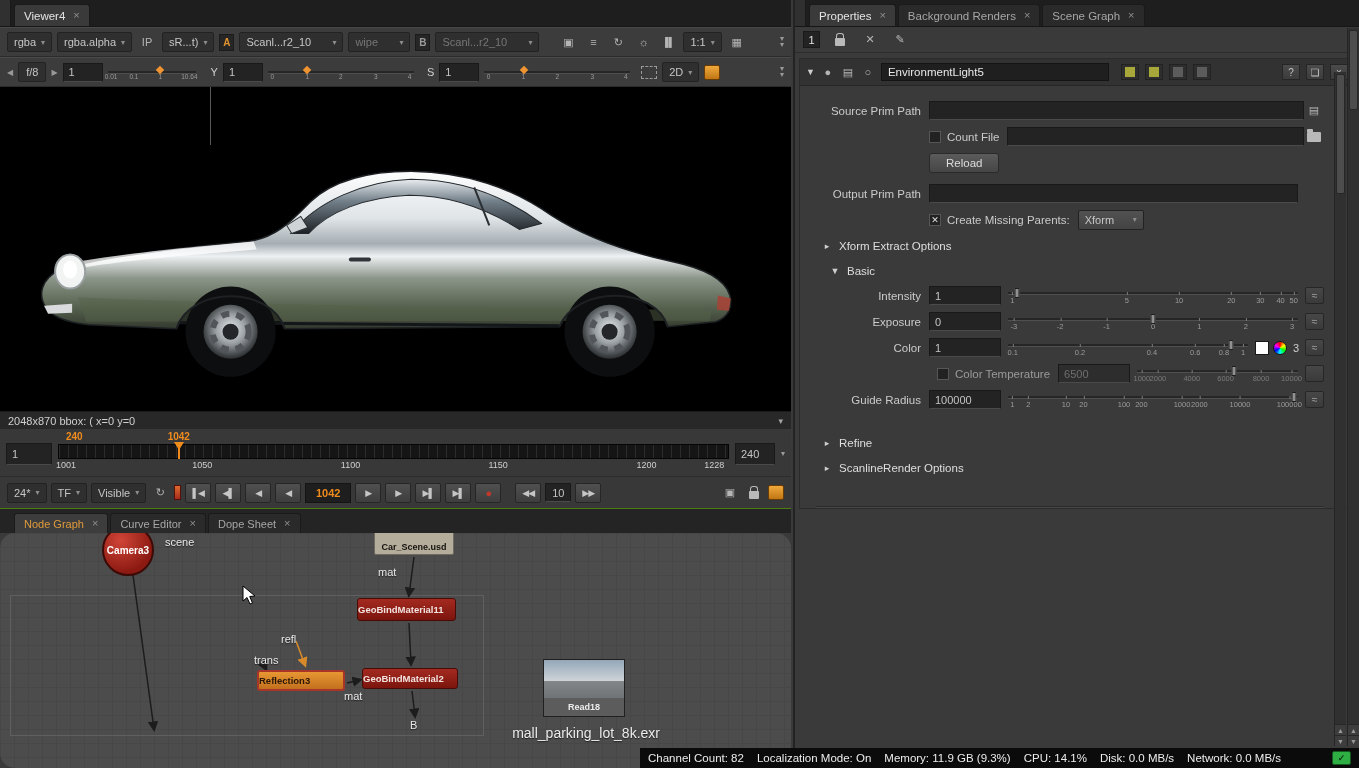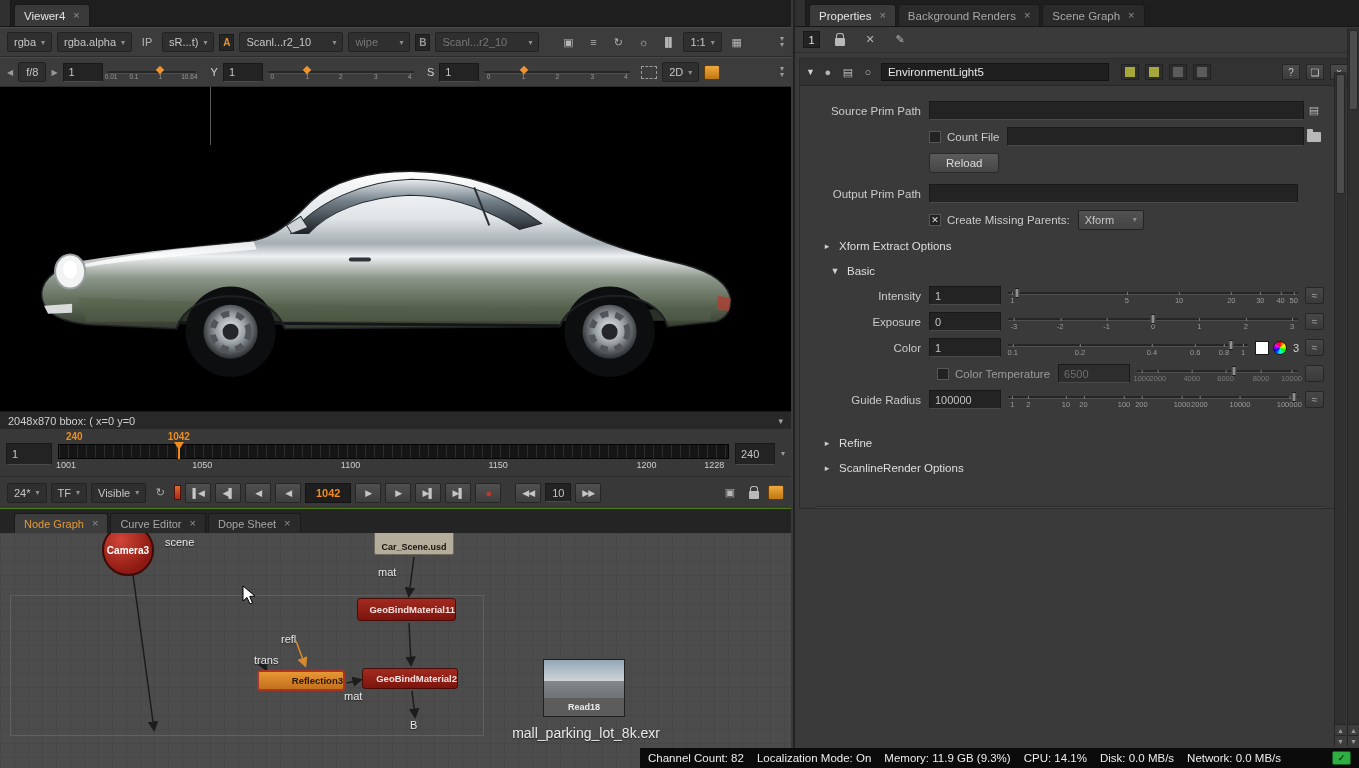--- a/index.html
+++ b/index.html
@@ -58,25 +58,25 @@
 .transport{height:33px;background:#383838;border-top:1px solid #2c2c2c;border-bottom:1px solid #4d7c0f;display:flex;align-items:center;gap:4px;padding:0 7px;}
 .tb{min-width:26px;height:20px;background:linear-gradient(#505050,#3e3e3e);border:1px solid #262626;border-radius:2px;color:#c6c6c6;display:flex;align-items:center;justify-content:center;font-size:9px;letter-spacing:-1px;padding:0 3px;}
 .fr{width:46px;height:20px;background:#1e1e1e;border:1px solid #141414;color:#f08c1e;display:flex;align-items:center;justify-content:center;font-size:11px;font-weight:bold;}
 .redbar{width:7px;height:15px;background:linear-gradient(#e06a2c,#a62b1d);border:1px solid #531008;}
 .orangeic{width:16px;height:15px;background:linear-gradient(#f0a93c,#c07714);border:1px solid #6b3c05;border-radius:2px;}
 
 
 .ngtabs{height:24px;background:#242424;display:flex;align-items:flex-end;gap:2px;padding-left:14px;}
 .ngtabs .tab{height:20px;font-size:11px;}
 .ngtabs .tab.on{background:#3d3d3d;color:#e09a3c;}
-.ngcanvas{position:relative;flex:1;background:#4c4c4c;background-image:linear-gradient(#474747 1px,transparent 1px),linear-gradient(90deg,#474747 1px,transparent 1px);background-size:14px 14px;overflow:hidden;}
+.ngcanvas{position:relative;flex:1;background:#4c4c4c;background-image:linear-gradient(#474747 1px,transparent 1px),linear-gradient(90deg,#474747 1px,transparent 1px);background-size:14px 14px;overflow:hidden;border-radius:15px;}
 .backdrop{position:absolute;left:10px;top:62px;width:474px;height:141px;border:1px solid #5f5f5f;}
 .wires{position:absolute;left:0;top:0;}
 .nglab{position:absolute;color:#e9e9e9;font-size:11px;text-shadow:0 1px 1px #222;}
-.node{position:absolute;display:flex;align-items:center;justify-content:flex-end;font-weight:bold;border-radius:3px;}
+.node{position:absolute;display:flex;align-items:center;justify-content:flex-start;font-weight:bold;border-radius:3px;}
 .node.red{background:linear-gradient(#a32a20,#7c150d);border:1px solid #470c07;color:#f3e3e0;font-size:9.5px;}
 .node.orange{background:linear-gradient(#e89733,#c2701e);border:2px solid #a83527;color:#2a1606;font-size:9.5px;}
 .camnode{position:absolute;left:102px;top:-9px;width:52px;height:52px;border-radius:50%;background:radial-gradient(circle at 35% 30%,#d04537,#8c1a12 70%);border:2px solid #3c0b07;display:flex;align-items:center;justify-content:center;color:#fff;font-size:10px;font-weight:bold;}
 .usdnode{position:absolute;left:374px;top:-9px;width:80px;height:31px;background:#b5ad9c;border:1px solid #6f6a5e;border-radius:2px;display:flex;align-items:flex-end;justify-content:center;color:#15130e;font-size:9px;font-weight:bold;padding-bottom:2px;}
 .readnode{position:absolute;left:543px;top:126px;width:82px;height:58px;border:1px solid #202020;display:flex;flex-direction:column;}
 .readthumb{flex:1;background:linear-gradient(#93a7b8 0%,#cfd4d8 55%,#83878a 56%,#6f7376 100%);}
 .readband{height:18px;background:#5c5c5c;display:flex;align-items:center;justify-content:center;color:#ececec;font-size:9px;font-weight:bold;}
 .readfile{position:absolute;left:508px;top:192px;width:152px;text-align:right;color:#ececec;font-size:14px;text-shadow:0 1px 1px #222;}
 .cursor{position:absolute;left:242px;top:52px;}
 

